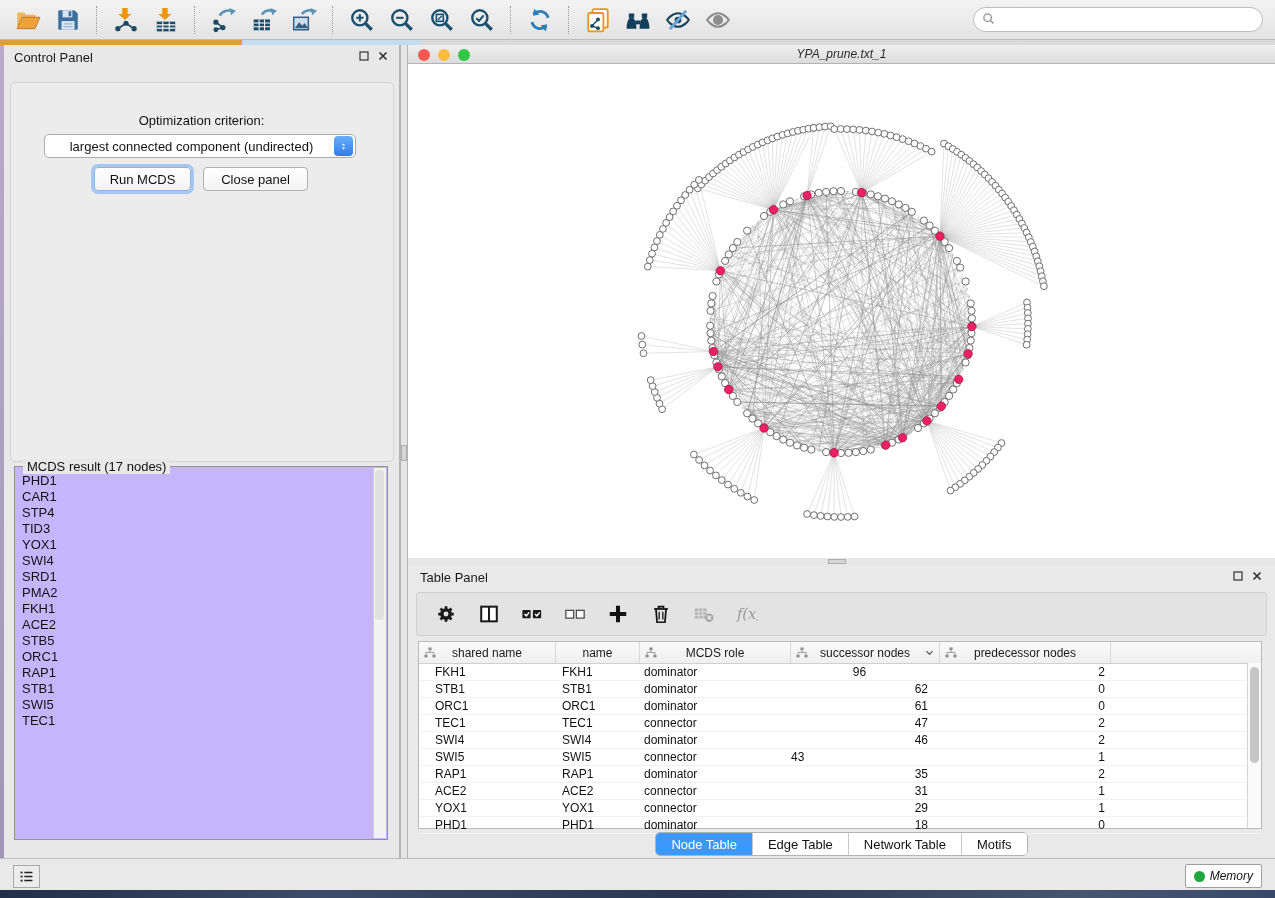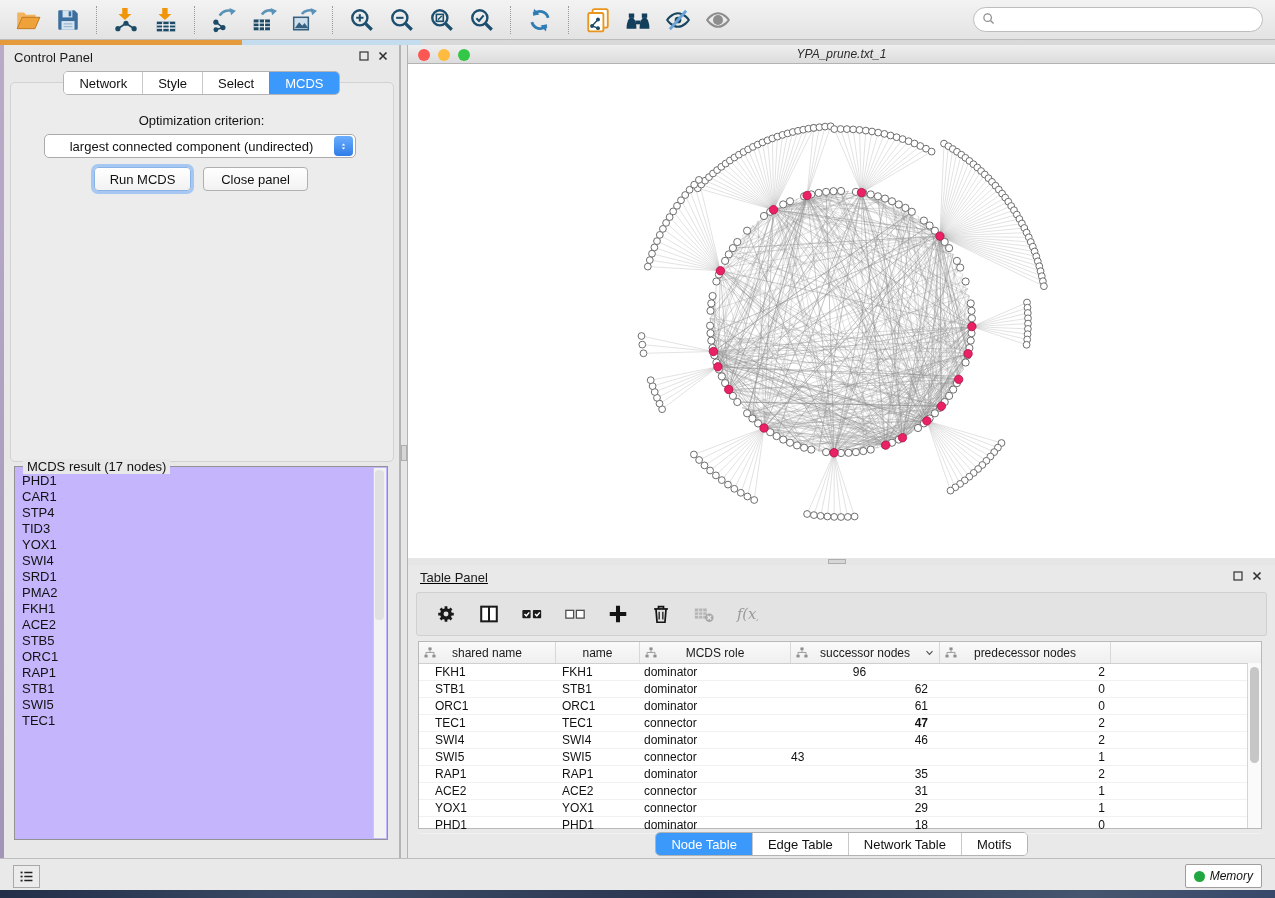--- a/index.html
+++ b/index.html
@@ -63,21 +63,21 @@
   #network-window{position:absolute;left:408px;top:45px;width:867px;height:513px;}
   #net-titlebar{position:absolute;left:0;top:0;width:100%;height:19px;
     background:linear-gradient(#efefef,#dcdcdc);border-bottom:1px solid #b3b3b3;box-sizing:border-box;font-style:italic;}
   .tlight{position:absolute;top:3.5px;width:12px;height:12px;border-radius:50%;box-sizing:border-box;}
   #net-title{position:absolute;left:0;top:0;width:100%;height:19px;line-height:18px;text-align:center;
     font-size:12px;color:#2b2b2b;font-weight:500;}
   #net-canvas{position:absolute;left:0;top:19px;width:867px;height:494px;background:#fff;}
   #net-canvas svg{display:block;}
   
   #table-panel{position:absolute;left:408px;top:565px;width:867px;height:293px;background:#e9e9e9;}
-  #tp-header{position:absolute;left:0;top:0;width:100%;height:24px;display:flex;align-items:center;padding:0 12px;box-sizing:border-box;text-decoration:underline;}
+  #tp-header{position:absolute;left:0;top:0;width:100%;height:24px;display:flex;align-items:center;padding:0 12px;box-sizing:border-box;}
   #tp-toolbar{position:absolute;left:8px;top:27px;width:851px;height:44px;background:#e3e3e3;
     border:1px solid #d0d0d0;border-radius:3px;display:flex;align-items:center;gap:17px;padding-left:16px;box-sizing:border-box;}
   #tp-toolbar .tbtn{width:26px;}
   #tp-toolbar .tbtn svg{width:22px;height:22px;}
   #node-table{position:absolute;left:10px;top:76px;width:844px;height:188px;background:#fff;border:1px solid #b9b9b9;box-sizing:border-box;}
   #nt-header{display:flex;height:21px;background:linear-gradient(#fafafa,#efefef);border-bottom:1px solid #cfcfcf;}
   .hcell{position:relative;display:flex;align-items:center;justify-content:center;border-right:1px solid #d8d8d8;
     font-size:12px;color:#1a1a1a;box-sizing:border-box;}
   .hcell .colicon{position:absolute;left:4px;width:14px;height:14px;}
   .hcell .sorticon{position:absolute;right:3px;width:13px;height:13px;}
@@ -255,28 +255,20 @@
       <span class="win-ctrls">
         <span><svg viewBox="0 0 24 24">
               <rect x="4" y="4" width="16" height="16" fill="none" stroke="#333" stroke-width="2.4"></rect>
             </svg></span>
         <span><svg viewBox="0 0 24 24">
               <path d="M5 5l14 14M19 5L5 19" stroke="#333" stroke-width="3.4"></path>
             </svg></span>
       </span>
     </div>
     <div id="cp-inner"></div>
-    <div id="cp-tabbar">
-        <div class="seg" id="cp-seg">
-          <div class="segtab">Network</div>
-          <div class="segtab">Style</div>
-          <div class="segtab">Select</div>
-          <div class="segtab active">MCDS</div>
-        </div>
-      </div>
     <div id="criterion-select">
       <span class="sel-text">largest connected component (undirected)</span>
       <span class="stepper">
         <svg viewBox="0 0 12 18">
             <path d="M2.5 7L6 3l3.5 4z" fill="#fff"></path>
             <path d="M2.5 11L6 15l3.5-4z" fill="#fff"></path>
           </svg>
       </span>
     </div>
     <div id="opt-label">Optimization criterion:</div>
@@ -1392,21 +1384,21 @@
             <div class="tcell" style="width: 137px; text-align: left; padding-left: 16px;">ORC1</div>
             <div class="tcell" style="width: 84px; text-align: left; padding-left: 6px;">ORC1</div>
             <div class="tcell" style="width: 151px; text-align: left; padding-left: 4px;">dominator</div>
             <div class="tcell" style="width: 149px; text-align: right; padding-right: 12px;">61</div>
             <div class="tcell" style="width: 171px; text-align: right; padding-right: 6px;">0</div>
           </div>
           <div class="trow">
             <div class="tcell" style="width: 137px; text-align: left; padding-left: 16px;">TEC1</div>
             <div class="tcell" style="width: 84px; text-align: left; padding-left: 6px;">TEC1</div>
             <div class="tcell" style="width: 151px; text-align: left; padding-left: 4px;">connector</div>
-            <div class="tcell" style="width: 149px; text-align: right; padding-right: 12px; font-weight: bold;">47</div>
+            <div class="tcell" style="width: 149px; text-align: right; padding-right: 12px;">47</div>
             <div class="tcell" style="width: 171px; text-align: right; padding-right: 6px;">2</div>
           </div>
           <div class="trow">
             <div class="tcell" style="width: 137px; text-align: left; padding-left: 16px;">SWI4</div>
             <div class="tcell" style="width: 84px; text-align: left; padding-left: 6px;">SWI4</div>
             <div class="tcell" style="width: 151px; text-align: left; padding-left: 4px;">dominator</div>
             <div class="tcell" style="width: 149px; text-align: right; padding-right: 12px;">46</div>
             <div class="tcell" style="width: 171px; text-align: right; padding-right: 6px;">2</div>
           </div>
           <div class="trow">

